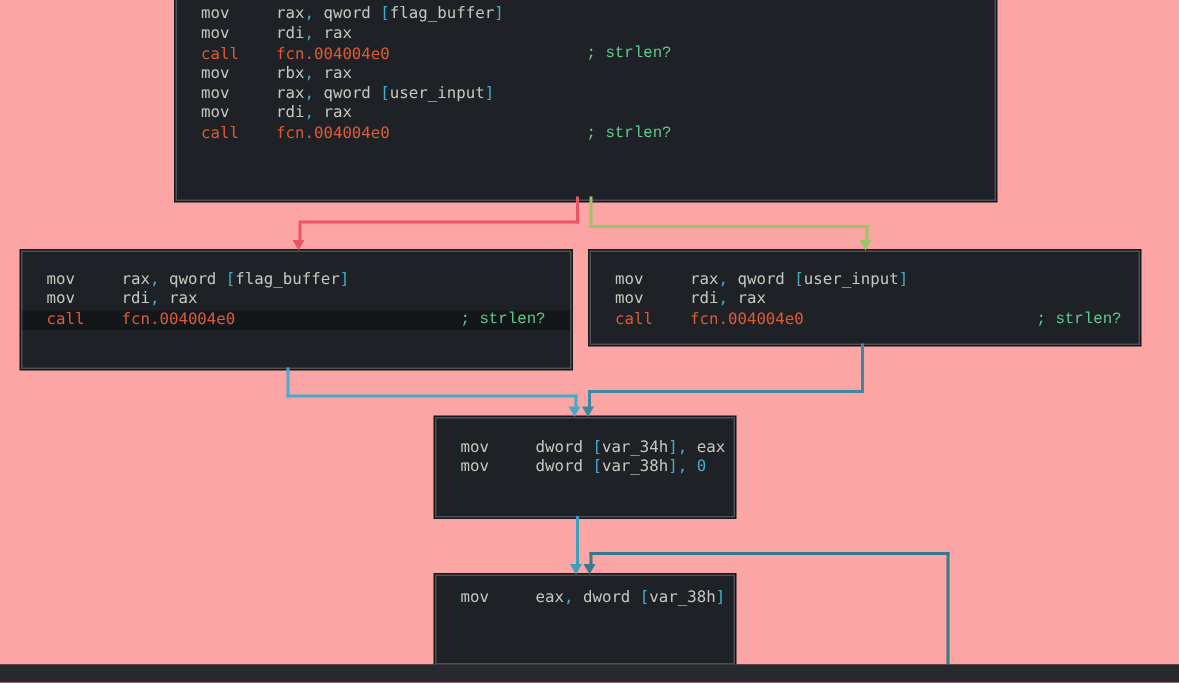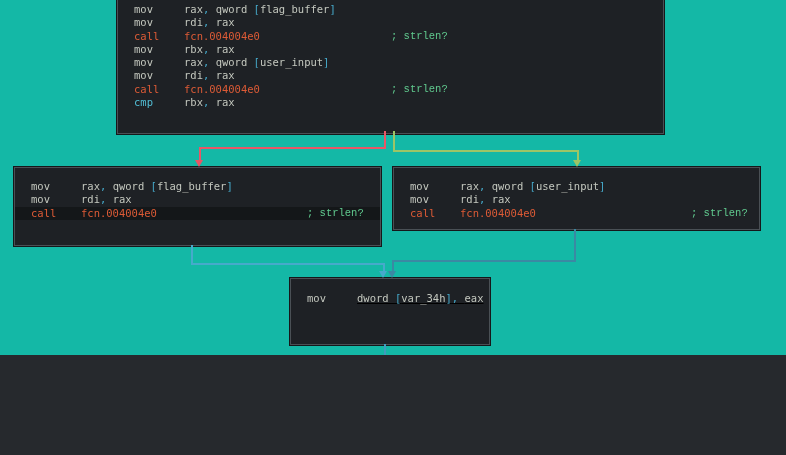--- a/index.html
+++ b/index.html
@@ -1,17 +1,17 @@
 <!DOCTYPE html>
 <html><head>
 <meta charset="utf-8">
 <style>
   html,body{margin:0;padding:0;background:#26292d;}
-  #screen{position:relative;width:786px;height:355px;overflow:hidden;
-          background:#14b8a6;font-family:"DejaVu Sans Mono","Liberation Mono",monospace;}
+  #screen{position:relative;width:786px;height:443px;overflow:hidden;
+          background:#fca5a5;font-family:"DejaVu Sans Mono","Liberation Mono",monospace;}
   .block{position:absolute;box-sizing:border-box;background:#1e2125;
          border:1px solid #4a5055;box-shadow:0 0 0 1px #15181a;}
   .row{position:relative;height:13.3px;line-height:13.3px;font-size:10.5px;
        white-space:pre;color:#c4c8bf;}
   .row.hl{background:#141719;}
   .mn{display:inline-block;margin-left:16px;width:50px;}
   .tk-t{color:#c4c8bf;}
   .tk-c{color:#dd5b36;}
   .tk-k{color:#52bdd4;}
   .tk-j{color:#abc23a;}
@@ -28,36 +28,37 @@
 
 <div id="screen">
     <div class="block" style="left: 117px; top: -10px; width: 547px; height: 144px; padding-top: 12px;">
       <div class="row"><span class="tk-t mn">mov</span><span class="tk-t">rax</span><span class="tk-p">, </span><span class="tk-t">qword </span><span class="tk-p">[</span><span class="tk-t">flag_buffer</span><span class="tk-p">]</span></div>
       <div class="row"><span class="tk-t mn">mov</span><span class="tk-t">rdi</span><span class="tk-p">, </span><span class="tk-t">rax</span></div>
       <div class="row"><span class="tk-c mn">call</span><span class="tk-c">fcn.004004e0</span><span class="tk-m cmt" style="left: 273px;">; strlen?</span></div>
       <div class="row"><span class="tk-t mn">mov</span><span class="tk-t">rbx</span><span class="tk-p">, </span><span class="tk-t">rax</span></div>
       <div class="row"><span class="tk-t mn">mov</span><span class="tk-t">rax</span><span class="tk-p">, </span><span class="tk-t">qword </span><span class="tk-p">[</span><span class="tk-t">user_input</span><span class="tk-p">]</span></div>
       <div class="row"><span class="tk-t mn">mov</span><span class="tk-t">rdi</span><span class="tk-p">, </span><span class="tk-t">rax</span></div>
       <div class="row"><span class="tk-c mn">call</span><span class="tk-c">fcn.004004e0</span><span class="tk-m cmt" style="left: 273px;">; strlen?</span></div>
-      <div class="row"><span class="tk-k mn">cmp</span><span class="tk-t">rbx</span><span class="tk-p">, </span><span class="tk-t">rax</span></div>
     </div>
     <div class="block" style="left: 14px; top: 167px; width: 367px; height: 79px; padding-top: 12px;">
       <div class="row"><span class="tk-t mn">mov</span><span class="tk-t">rax</span><span class="tk-p">, </span><span class="tk-t">qword </span><span class="tk-p">[</span><span class="tk-t">flag_buffer</span><span class="tk-p">]</span></div>
       <div class="row"><span class="tk-t mn">mov</span><span class="tk-t">rdi</span><span class="tk-p">, </span><span class="tk-t">rax</span></div>
       <div class="row hl"><span class="tk-c mn">call</span><span class="tk-c">fcn.004004e0</span><span class="tk-m cmt" style="left: 292px;">; strlen?</span></div>
     </div>
     <div class="block" style="left: 393px; top: 167px; width: 367px; height: 63px; padding-top: 12px;">
       <div class="row"><span class="tk-t mn">mov</span><span class="tk-t">rax</span><span class="tk-p">, </span><span class="tk-t">qword </span><span class="tk-p">[</span><span class="tk-t">user_input</span><span class="tk-p">]</span></div>
       <div class="row"><span class="tk-t mn">mov</span><span class="tk-t">rdi</span><span class="tk-p">, </span><span class="tk-t">rax</span></div>
       <div class="row"><span class="tk-c mn">call</span><span class="tk-c">fcn.004004e0</span><span class="tk-m cmt" style="left: 297px;">; strlen?</span></div>
     </div>
-    <div class="block" style="left: 290px; top: 278px; width: 200px; height: 67px; padding-top: 13px; text-decoration: underline;">
+    <div class="block" style="left: 290px; top: 278px; width: 200px; height: 67px; padding-top: 13px;">
       <div class="row"><span class="tk-t mn">mov</span><span class="tk-t">dword </span><span class="tk-p">[</span><span class="tk-t">var_34h</span><span class="tk-p">]</span><span class="tk-p">, </span><span class="tk-t">eax</span></div>
+      <div class="row"><span class="tk-t mn">mov</span><span class="tk-t">dword </span><span class="tk-p">[</span><span class="tk-t">var_38h</span><span class="tk-p">]</span><span class="tk-p">, </span><span class="tk-p">0</span></div>
     </div>
     <div class="block" style="left: 290px; top: 383px; width: 200px; height: 60px; padding-top: 8px;">
+      <div class="row"><span class="tk-t mn">mov</span><span class="tk-t">eax</span><span class="tk-p">, </span><span class="tk-t">dword </span><span class="tk-p">[</span><span class="tk-t">var_38h</span><span class="tk-p">]</span></div>
     </div>
     <div class="seg" style="left: 384px; top: 131px; width: 2px; height: 18px; background: rgb(232, 86, 102);"></div>
     <div class="seg" style="left: 199px; top: 147px; width: 187px; height: 2px; background: rgb(232, 86, 102);"></div>
     <div class="seg" style="left: 199px; top: 149px; width: 2px; height: 12px; background: rgb(232, 86, 102);"></div>
     <div class="arrow" style="left: 195px; top: 160px; border-top-color: rgb(232, 86, 102);"></div>
     <div class="seg" style="left: 393px; top: 131px; width: 2px; height: 21px; background: rgb(156, 197, 102);"></div>
     <div class="seg" style="left: 393px; top: 150px; width: 186px; height: 2px; background: rgb(156, 197, 102);"></div>
     <div class="seg" style="left: 577px; top: 150px; width: 2px; height: 11px; background: rgb(156, 197, 102);"></div>
     <div class="arrow" style="left: 573px; top: 160px; border-top-color: rgb(156, 197, 102);"></div>
     <div class="seg" style="left: 191px; top: 245px; width: 2px; height: 20px; background: rgb(70, 170, 203);"></div>

